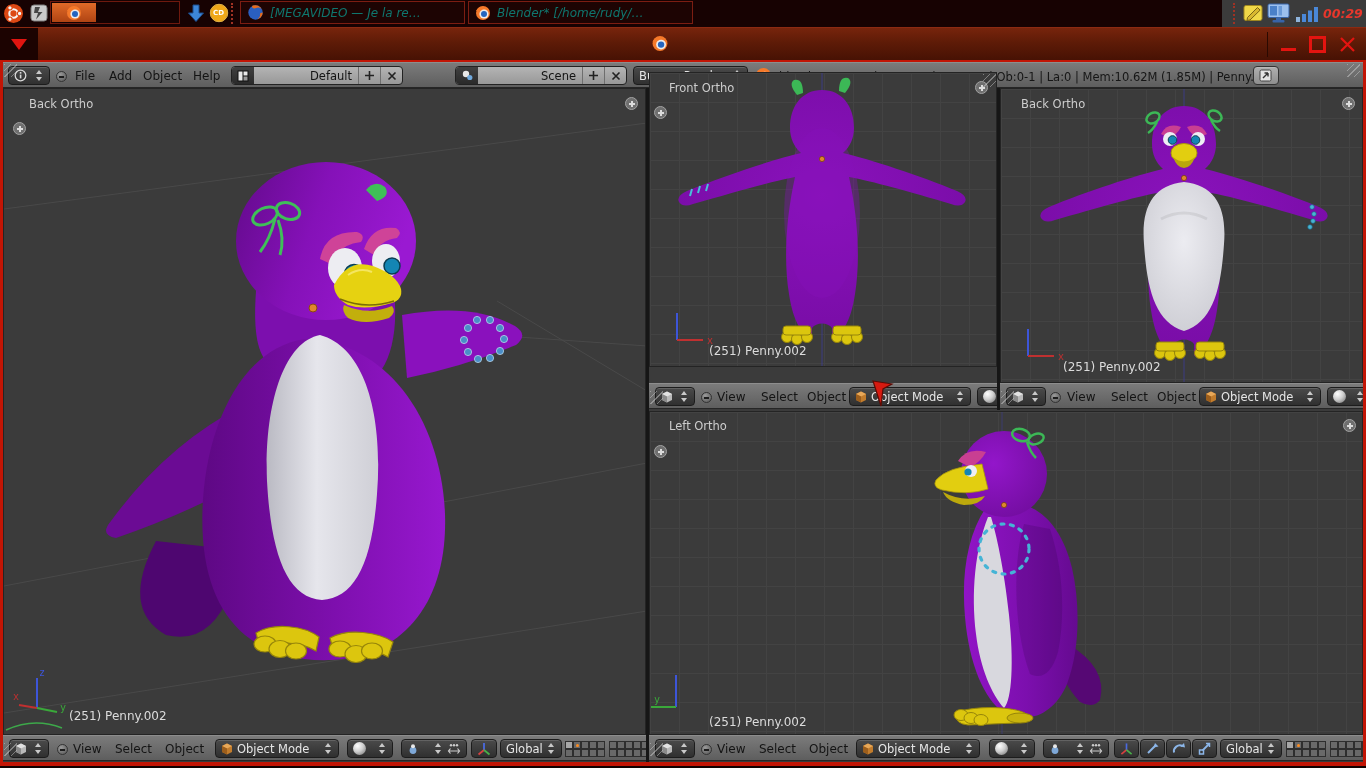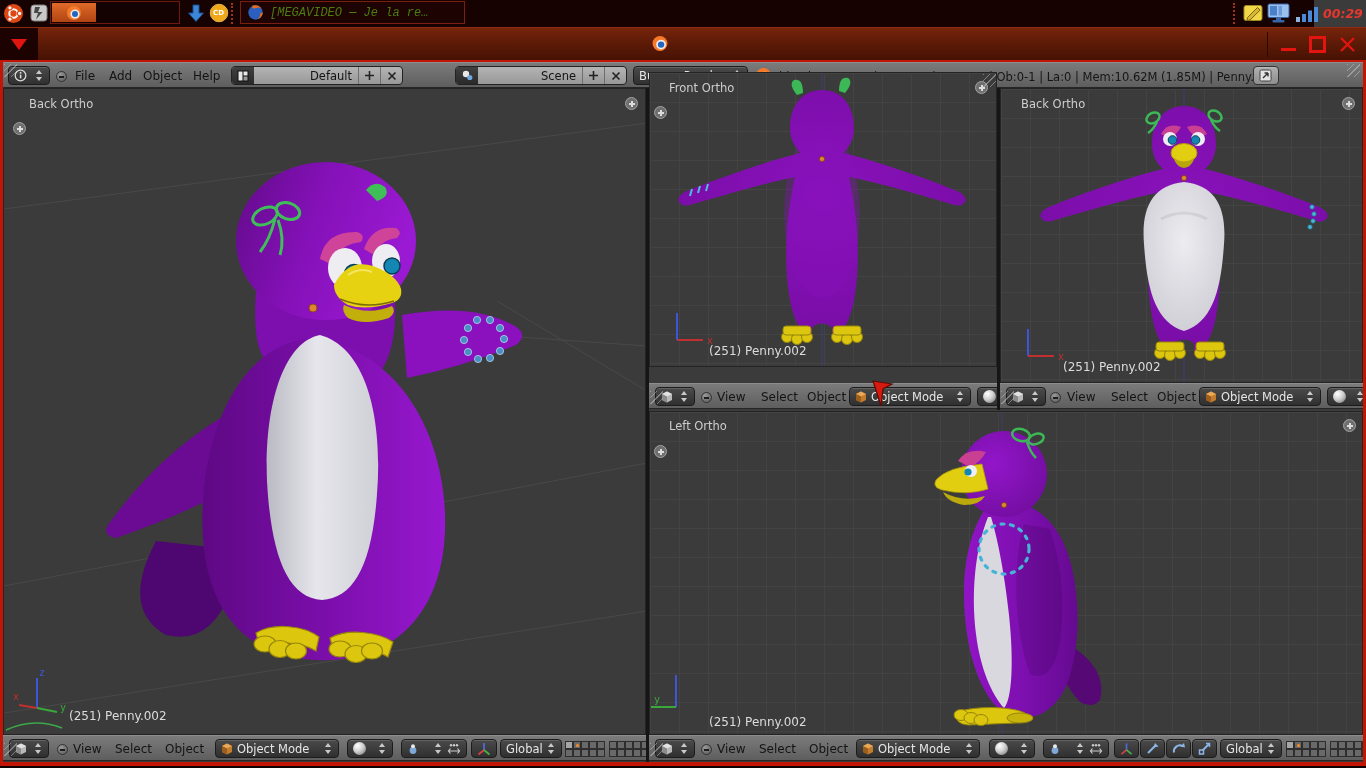--- a/index.html
+++ b/index.html
@@ -1,23 +1,23 @@
 <!DOCTYPE html>
 <html><head>
 <meta charset="utf-8">
 <style>
   html,body{margin:0;padding:0;background:#000;}
   #screen{position:relative;width:1366px;height:768px;overflow:hidden;background:#3b3b3b;
     font-family:"DejaVu Sans","Liberation Sans",sans-serif;-webkit-font-smoothing:antialiased;}
   .abs{position:absolute;}
   
-  #taskbar{position:absolute;left:0;top:0;width:1314px;height:27px;background:#170202;}
+  #taskbar{position:absolute;left:0;top:0;width:1222px;height:27px;background:#170202;}
   .taskbtn{position:absolute;top:1px;height:23px;border:1px solid #7c1d12;background:#1d0403;
     display:flex;align-items:center;gap:6px;padding:0 6px;box-sizing:border-box;}
-  .tasklbl{color:#4d7c0f;font-size:12px;white-space:nowrap;overflow:hidden;font-style:italic;font-family:Liberation Mono, monospace;}
+  .tasklbl{color:#0f766e;font-size:12px;white-space:nowrap;overflow:hidden;font-style:italic;}
   .tsep{position:absolute;top:3px;width:4px;height:21px;border-left:2px dotted #a03224;}
   .clock{position:absolute;top:6px;color:#e8372c;font-size:12.5px;font-weight:bold;font-style:italic;}
   .cdtxt{position:absolute;color:#fff;font-size:7px;font-weight:bold;left:4px;top:6px;}
   
   #titlebar{position:absolute;left:0;top:27px;width:1366px;height:33px;
     background:linear-gradient(180deg,#77240c,#5e1b07 45%,#471204);border-top:1px solid #8c2a12;box-sizing:border-box;}
   #tb-menu{position:absolute;left:0;top:0;width:38px;height:33px;background:#1c0301;display:flex;align-items:center;justify-content:center;}
   .tb-tri{width:0;height:0;border-left:8px solid transparent;border-right:8px solid transparent;border-top:11px solid #e01510;}
   #tb-title{position:absolute;left:660px;top:7px;transform:translateX(-50%);display:flex;align-items:center;gap:7px;
     color:#1d0d03;font-size:13.5px;white-space:nowrap;font-style:italic;}
@@ -113,20 +113,29 @@
     </span>
     <div class="tsep" style="left:231px"></div>
     <div class="taskbtn" style="left:240px;width:225px">
       <svg width="17" height="17" viewBox="0 0 20 20">
           <circle cx="10" cy="10" r="8.5" fill="#2a5fc0"></circle>
           <path d="M10 1.5 A8.5 8.5 0 0 1 18.5 10 C18.5 6 16 4 13 4 C11 4 10.5 5.2 9 5.2 C6.2 5.2 5 3 6.8 1.9 Z" fill="#e86c1a"></path>
           <path d="M18.5 10 A8.5 8.5 0 0 1 10 18.5 C14.2 17.8 15.6 14.8 15.4 11.8 C15.3 10.3 17 10.3 18.5 10 Z" fill="#e86c1a"></path>
         </svg>
       <span class="tasklbl">[MEGAVIDEO — Je la re…</span>
     </div>
+    <div class="taskbtn" style="left:468px;width:225px">
+      <svg width="16" height="16" viewBox="0 0 16 16">
+          <circle cx="8" cy="8" r="7" fill="#f5792a"></circle>
+          <circle cx="9" cy="9" r="4.6" fill="#ececec"></circle>
+          <circle cx="9" cy="9" r="3" fill="#2465c0"></circle>
+          <path d="M1 6 Q4 1 9.5 2 L6 5.5 Z" fill="#f5792a"></path>
+        </svg>
+      <span class="tasklbl">Blender* [/home/rudy/…</span>
+    </div>
     <div class="tsep" style="left:1233px"></div>
     <span class="abs" style="left:1243px;top:3px">
       <svg width="21" height="20" viewBox="0 0 21 20">
           <rect x="1" y="2.5" width="18" height="15" rx="2" fill="#f0d848" stroke="#a08820"></rect>
           <path d="M4.5 14.5 L14.5 4.5 l2.6 2.6 L7 17 4 17.5 Z" fill="#d8b830" stroke="#7a6418"></path>
         </svg>
     </span>
     <span class="abs" style="left:1267px;top:3px">
       <svg width="24" height="21" viewBox="0 0 24 21">
           <rect x="1" y="1" width="21" height="13.5" rx="1.5" fill="#9cc0ee" stroke="#3864a8"></rect>

